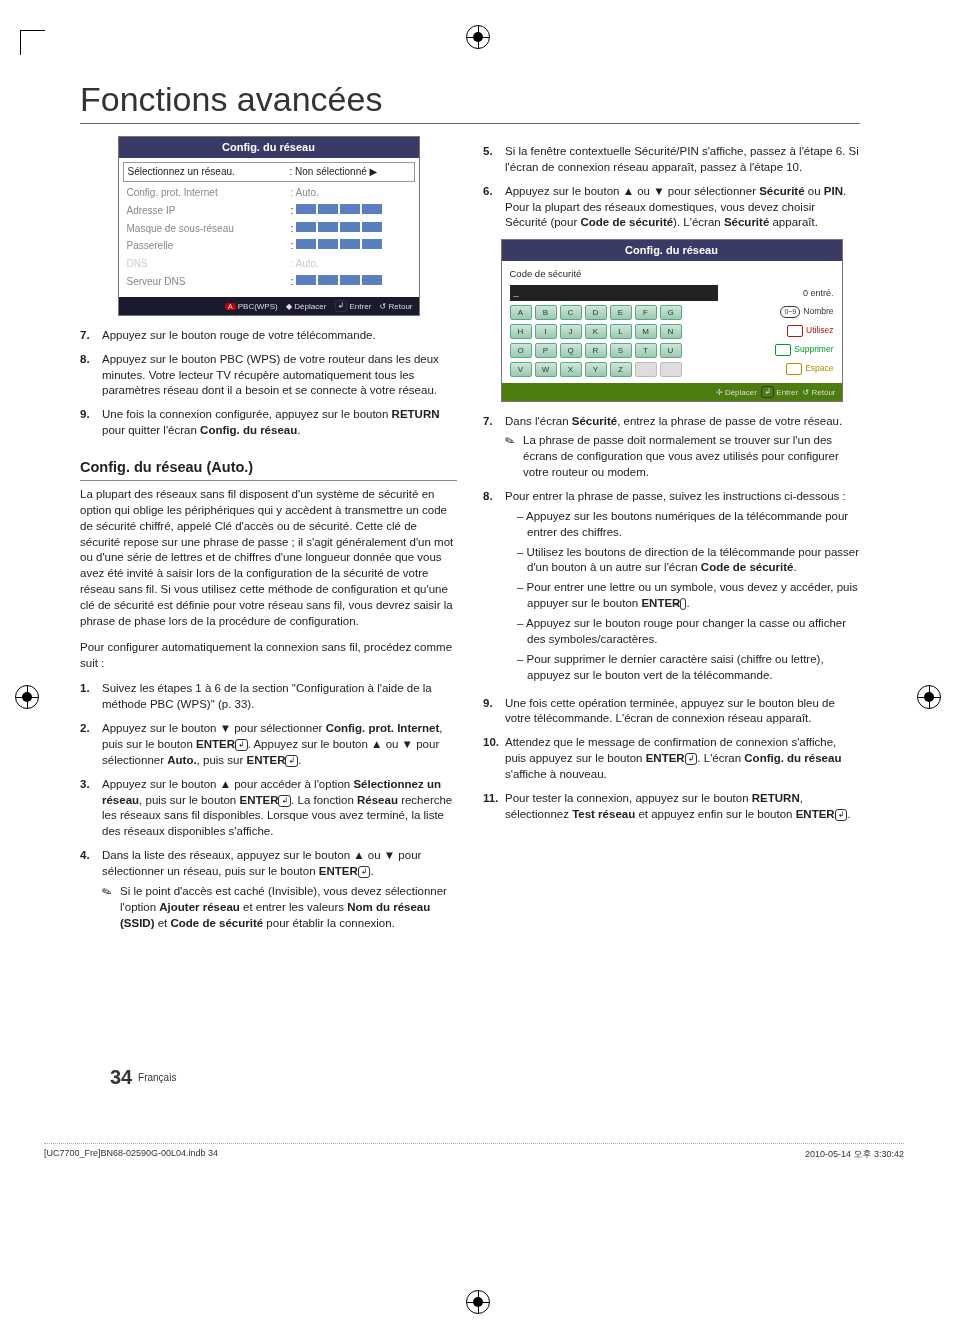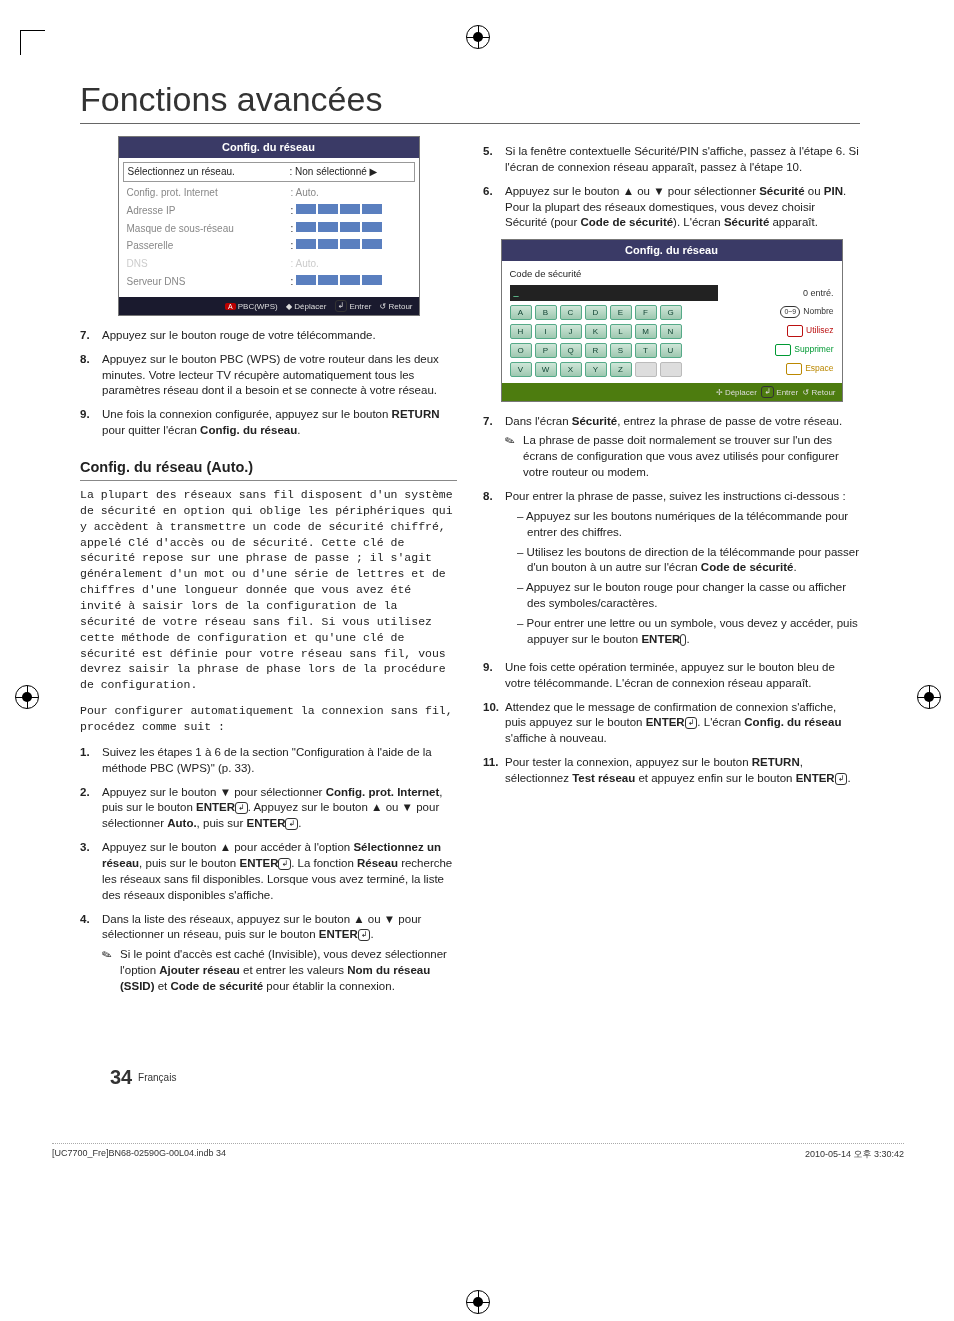--- a/index.html
+++ b/index.html
@@ -101,21 +101,21 @@
   .note { display:flex; margin-top:4px; }
   .note .hand { width:18px; flex-shrink:0; }
   .hand::before { content:"✎"; font-size:12px; transform: rotate(-20deg); display:inline-block;}
 
   h2.sec {
     font-size: 14.5px;
     margin: 18px 0 6px 0;
     border-bottom: 1px solid #888;
     padding-bottom: 3px;
   }
-  .para { margin-bottom: 10px; font-family: Liberation Mono, monospace; }
+  .para { margin-bottom: 10px; }
   .subhead { font-weight: bold; margin: 10px 0 4px 0; border-bottom: 1px solid #aaa; padding-bottom:2px; font-size:11px;}
 
   b { font-weight: bold; }
 
   
   .kbwrap { padding: 6px 8px; }
   .kblabel { font-size: 9.5px; margin-bottom: 4px; }
   .kbinput {
     background:#222; color:#7fb; height:14px; width:200px; padding:1px 4px; font-size:9px;
     display:inline-block;
@@ -137,21 +137,21 @@
   .enter-icon::before{content:"↲";}
 
   .pagefoot {
     position: absolute;
     left: 110px; bottom: 92px;
     font-size: 10px; color:#333;
   }
   .pagefoot .pg { font-size: 20px; font-weight:bold; vertical-align:-3px; margin-right:3px;}
 
   .printfoot {
-    position:absolute; bottom:20px; left:52px; right:50px;
+    position:absolute; bottom:20px; left:44px; right:50px;
     display:flex; justify-content:space-between; font-size:9px; color:#333;
     border-top:1px dotted #aaa; padding-top:4px;
   }
 </style>
 </head>
 <body>
 
 <div class="page">
   <div class="crop-tl"></div>
   <div class="reg top">
@@ -377,22 +377,23 @@
               </div>
         </span>
           </li>
         <li>
             <span class="n">8.</span>
             <span class="t">
           <span>Pour entrer la phrase de passe, suivez les instructions ci-dessous :</span>
           <div class="sub dash">
             <div>Appuyez sur les boutons numériques de la télécommande pour entrer des chiffres.</div>
             <div><span>Utilisez les boutons de direction de la télécommande pour passer d'un bouton à un autre sur l'écran </span><b>Code de sécurité</b>.</div>
+            <div><span>Pour entrer une lettre ou un symbole, vous devez y accéder, puis appuyer sur le bouton </span><b>ENTER</b><span class="enter-icon"></span>.</div>
             <div>Appuyez sur le bouton rouge pour changer la casse ou afficher des symboles/caractères.</div>
-            <div><span>Pour entrer une lettre ou un symbole, vous devez y accéder, puis appuyer sur le bouton </span><b>ENTER</b><span class="enter-icon"></span>.</div>
+            <div>Pour supprimer le dernier caractère saisi (chiffre ou lettre), appuyez sur le bouton vert de la télécommande.</div>
           </div>
         </span>
           </li>
         <li>
             <span class="n">9.</span>
             <span class="t">Une fois cette opération terminée, appuyez sur le bouton bleu de votre télécommande. L'écran de connexion réseau apparaît.</span>
           </li>
         <li>
             <span class="n">10.</span>
             <span class="t">

